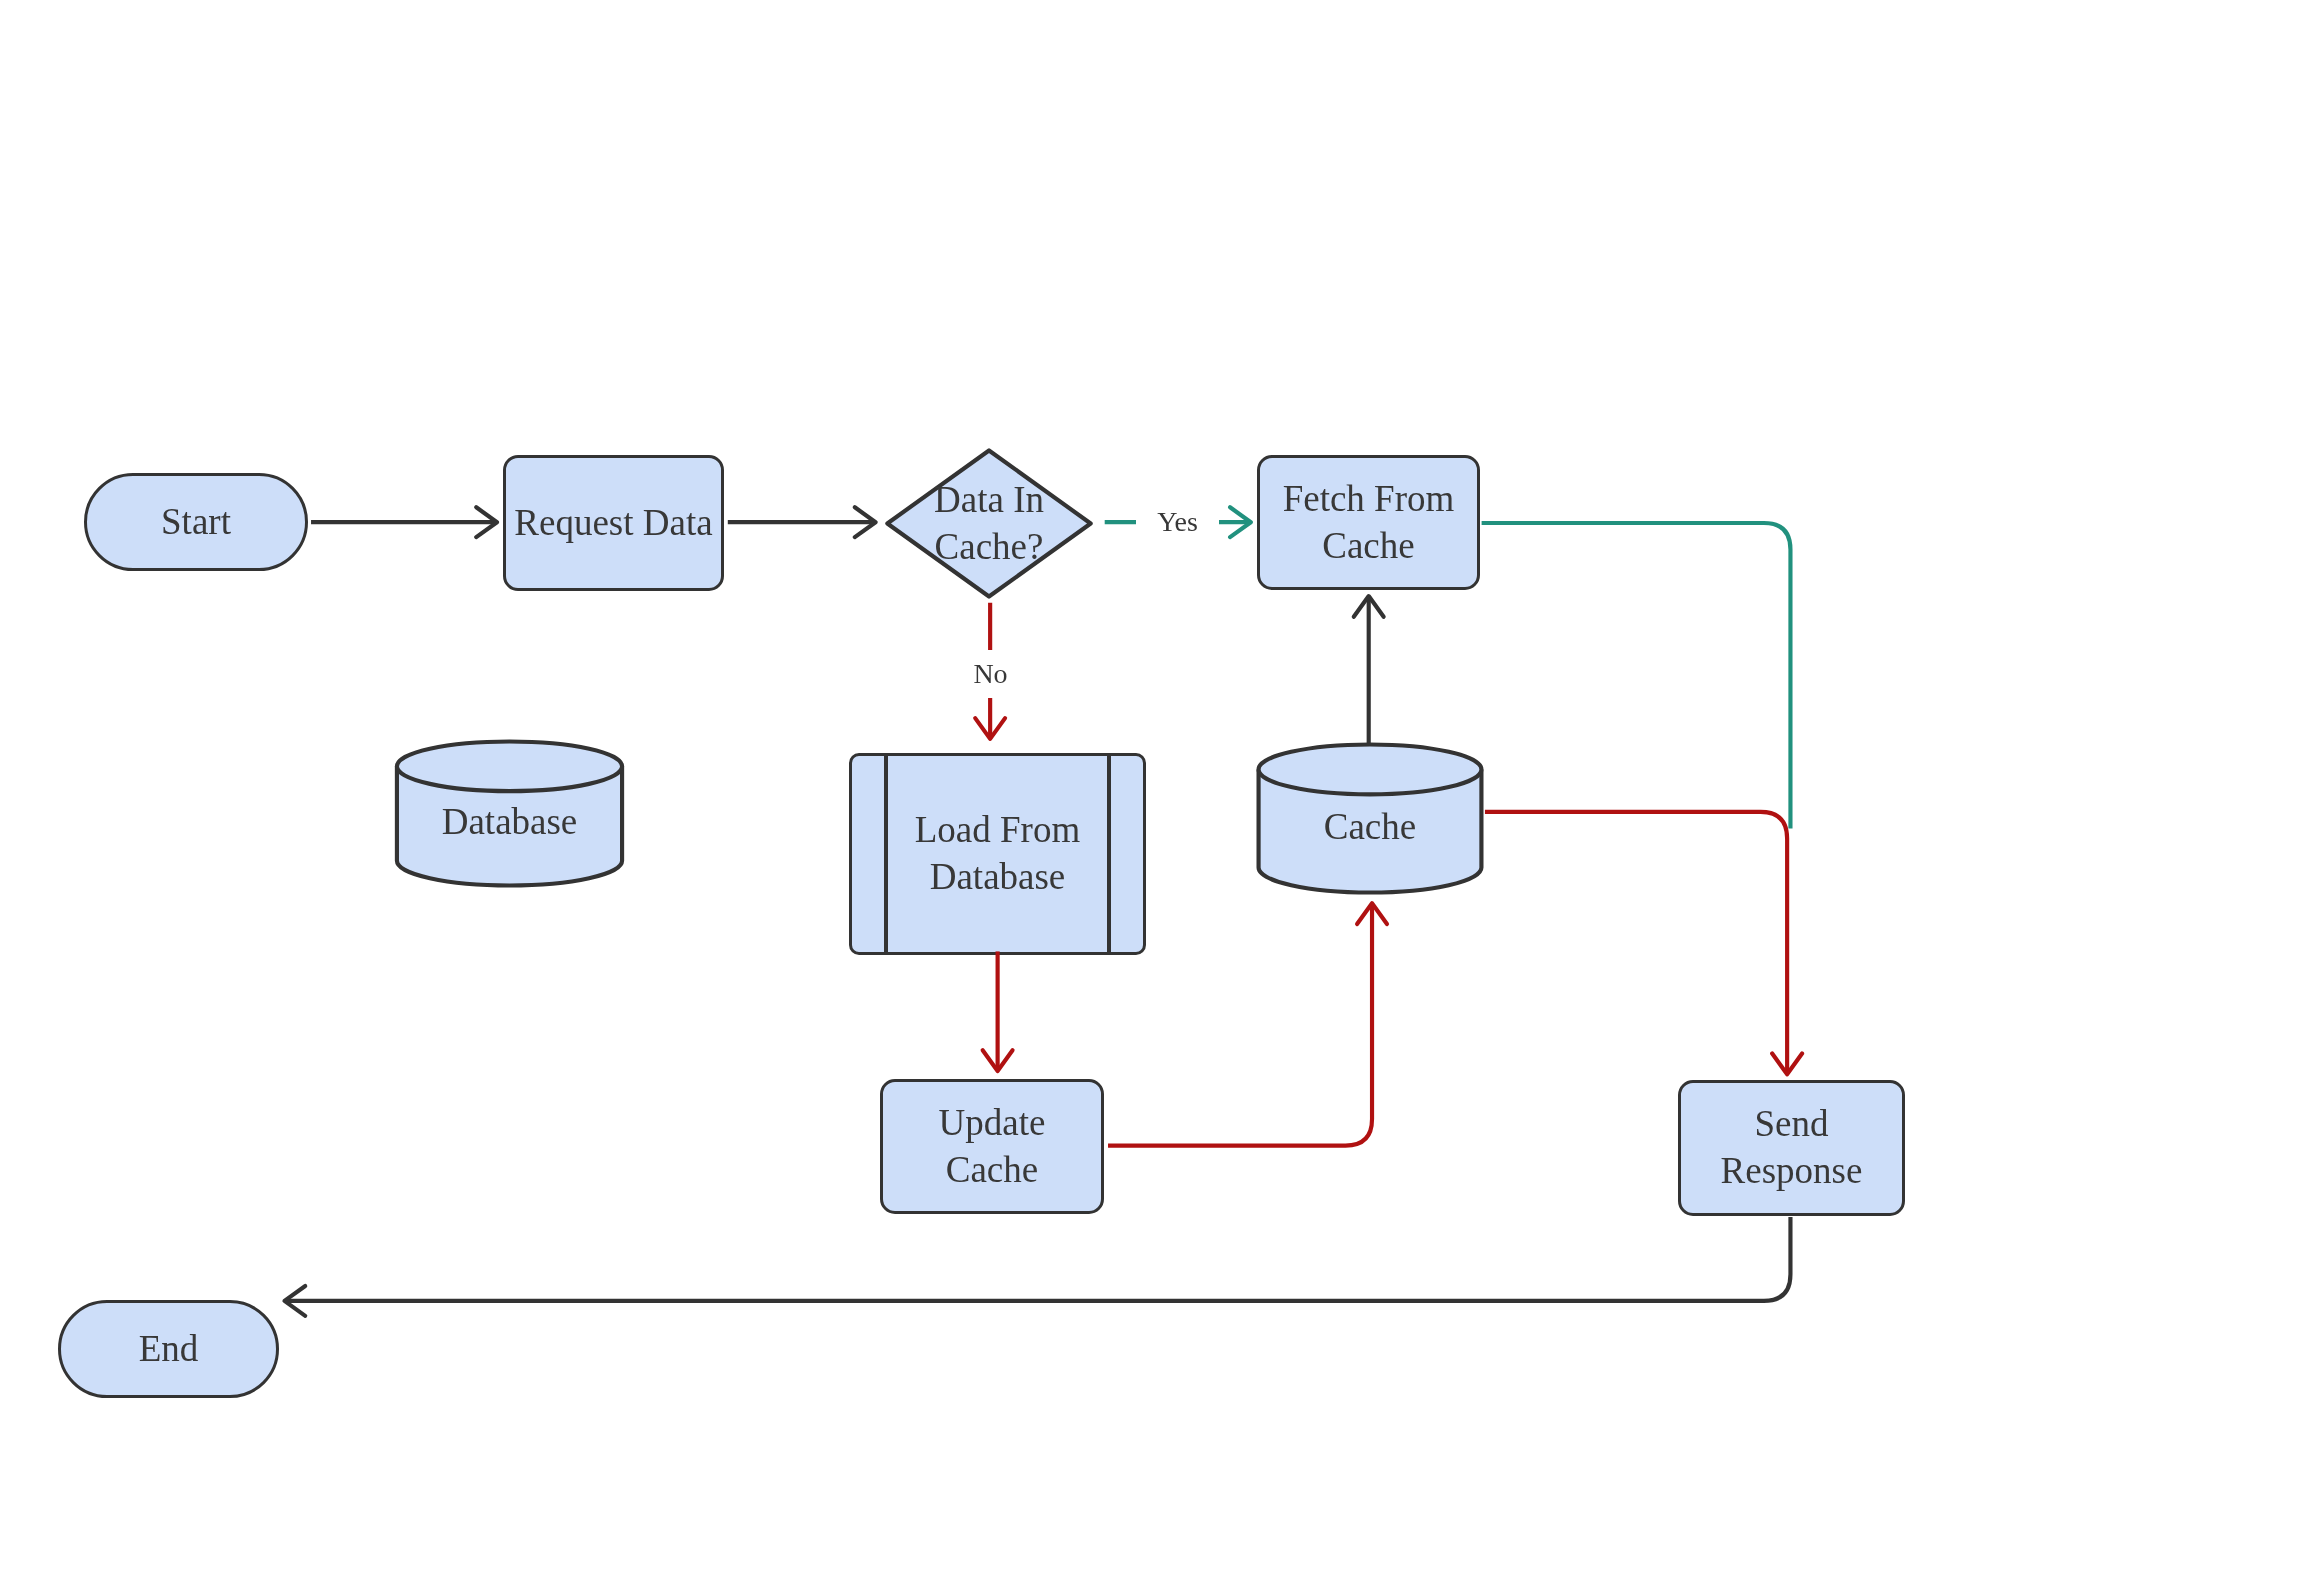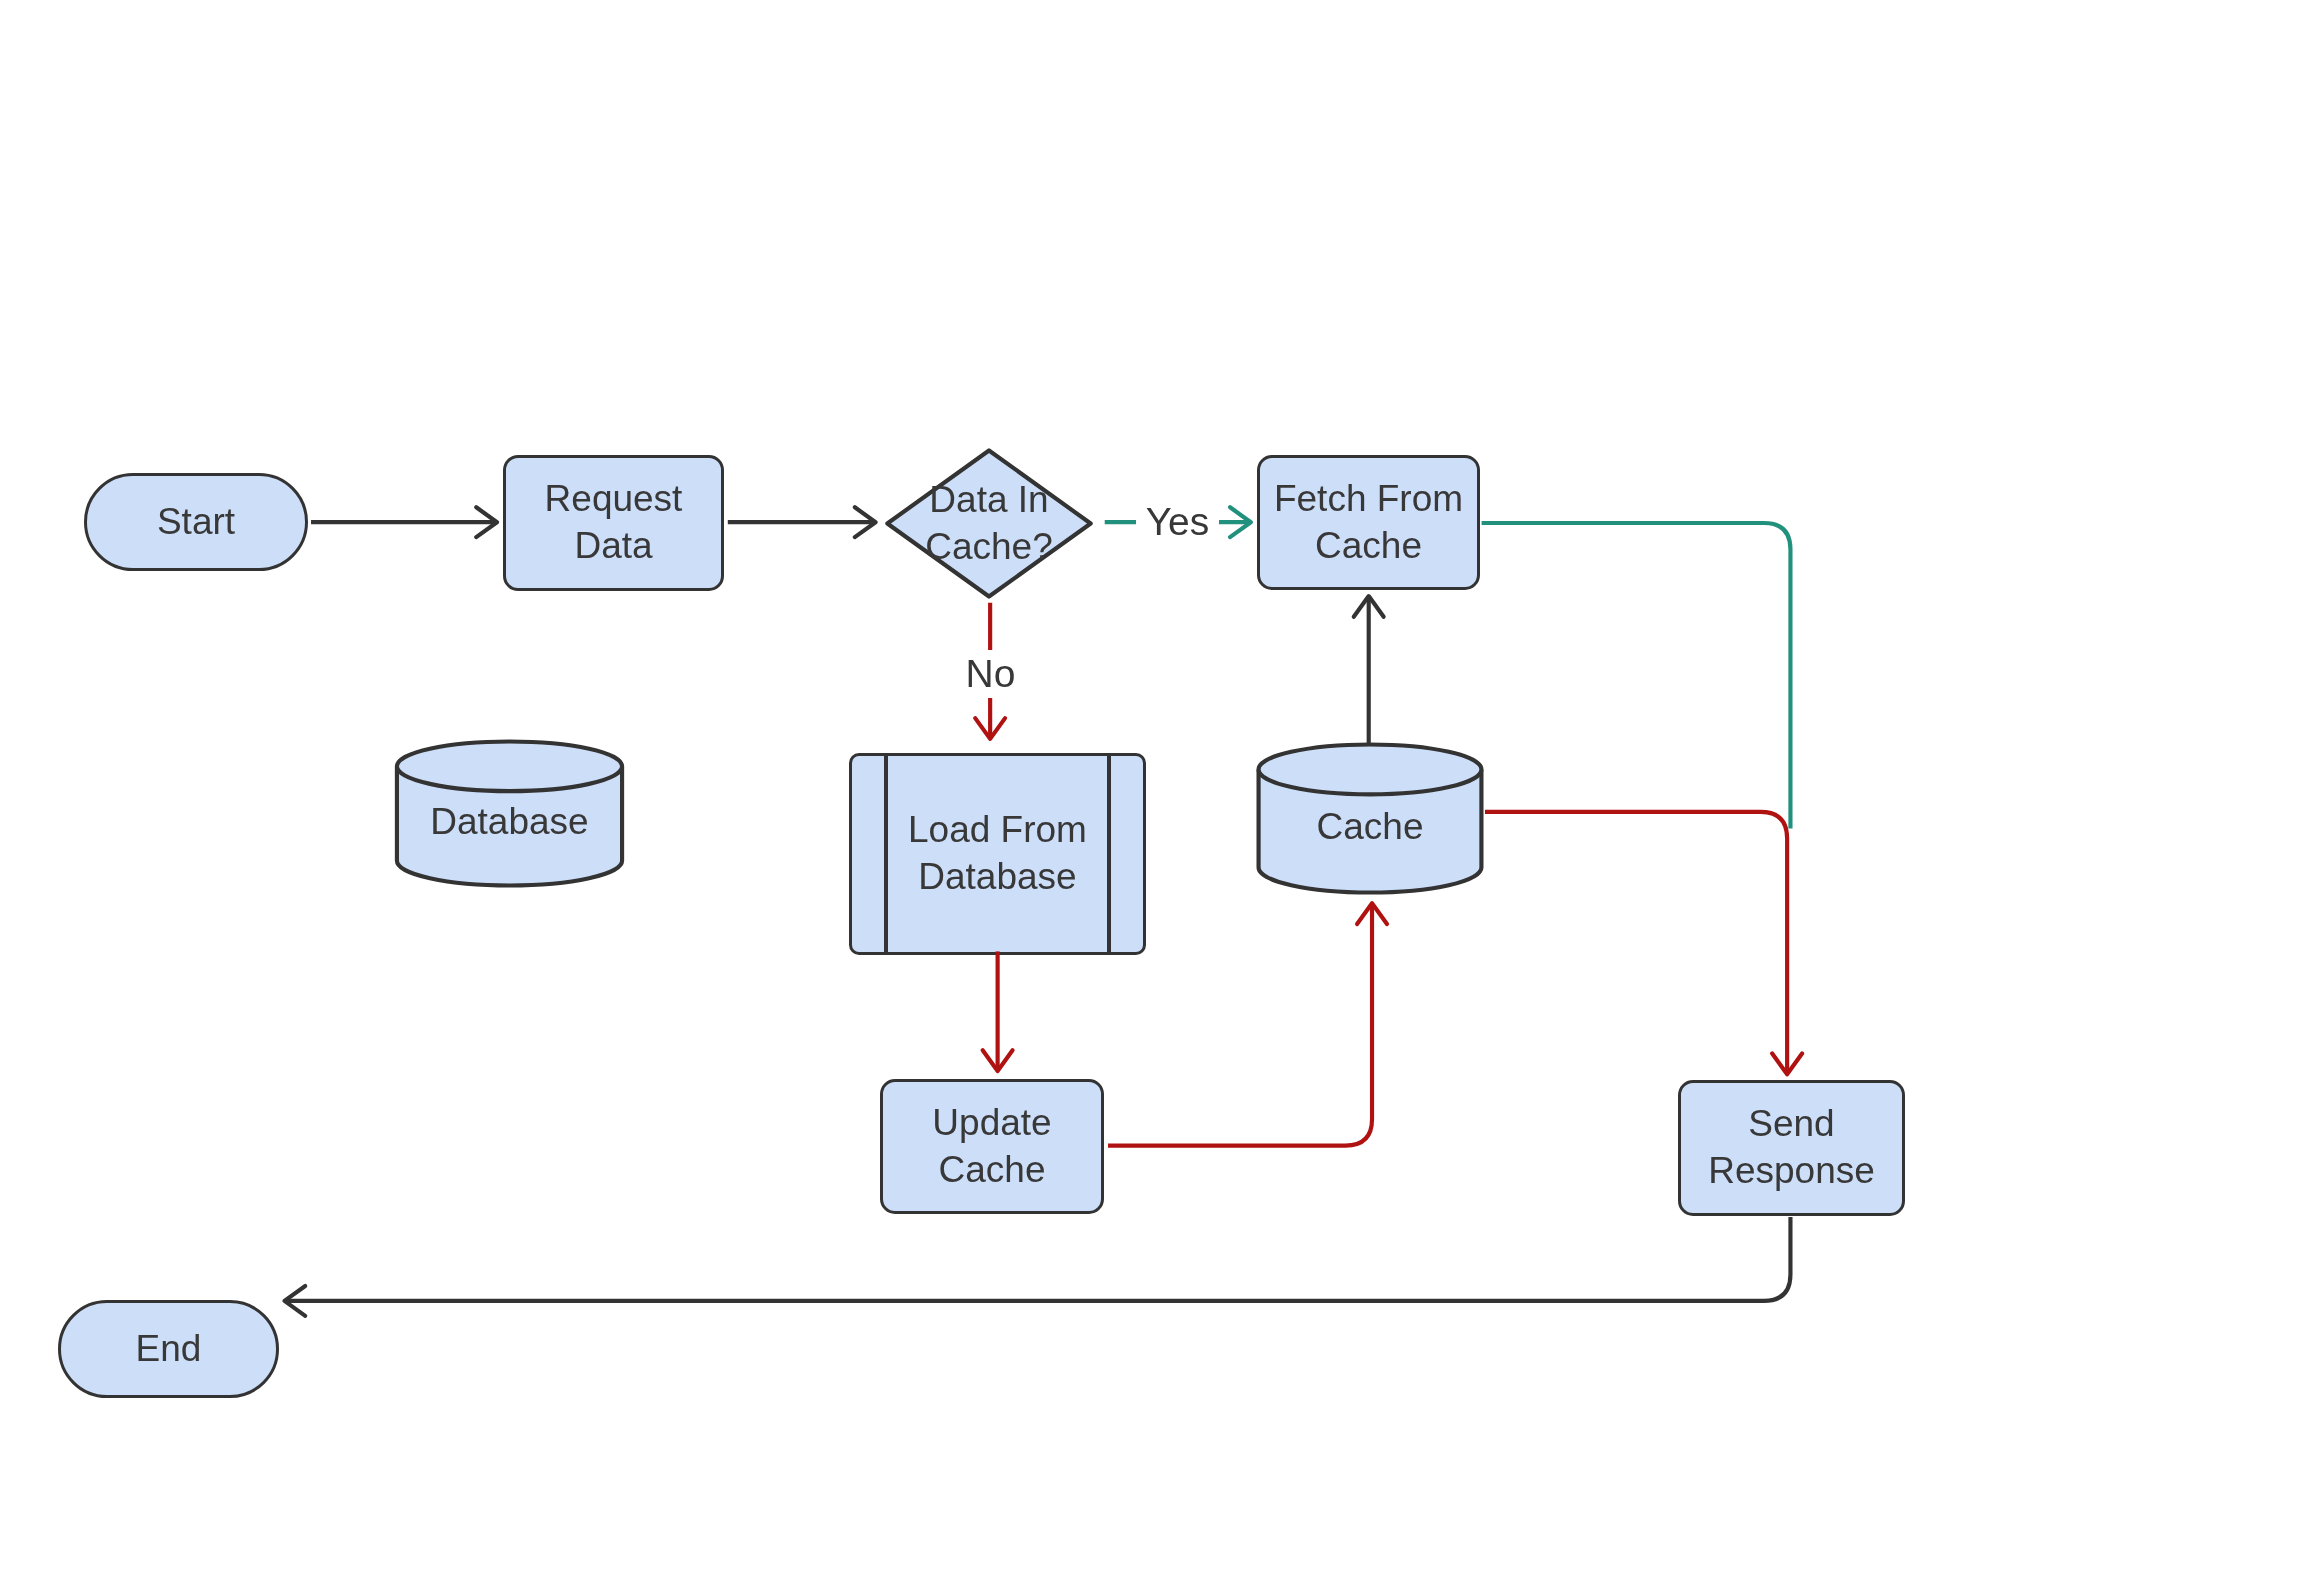--- a/index.html
+++ b/index.html
@@ -10,21 +10,21 @@
     --text: #383838;
     --edge-black: #333333;
     --edge-red: #B01111;
     --edge-teal: #21917E;
   }
   .canvas {
     position: relative;
     width: 2319px;
     height: 1589px;
     background: var(--background);
-    font-family: Liberation Sans, sans-serif;
+    font-family: Liberation Serif, serif;
     color: var(--text);
     overflow: hidden;
   }
   .node {
     position: absolute;
     box-sizing: border-box;
     display: flex;
     align-items: center;
     justify-content: center;
     text-align: center;
@@ -100,21 +100,21 @@
   .mk { fill: none; stroke-width: 5; stroke-linecap: round; stroke-linejoin: round; }
   .mk.black { stroke: var(--edge-black); }
   .mk.red   { stroke: var(--edge-red); }
   .mk.teal  { stroke: var(--edge-teal); }
   .edge-label {
     position: absolute;
     display: flex;
     align-items: center;
     justify-content: center;
     background: var(--background);
-    font-size: 39px;
+    font-size: 28px;
     color: var(--text);
     z-index: 3;
   }
 </style>
 </head>
 <body>
 
 <div class="canvas">
 
   <div class="node stadium" style="left:84px; top:473px; width:224px; height:98px;">

